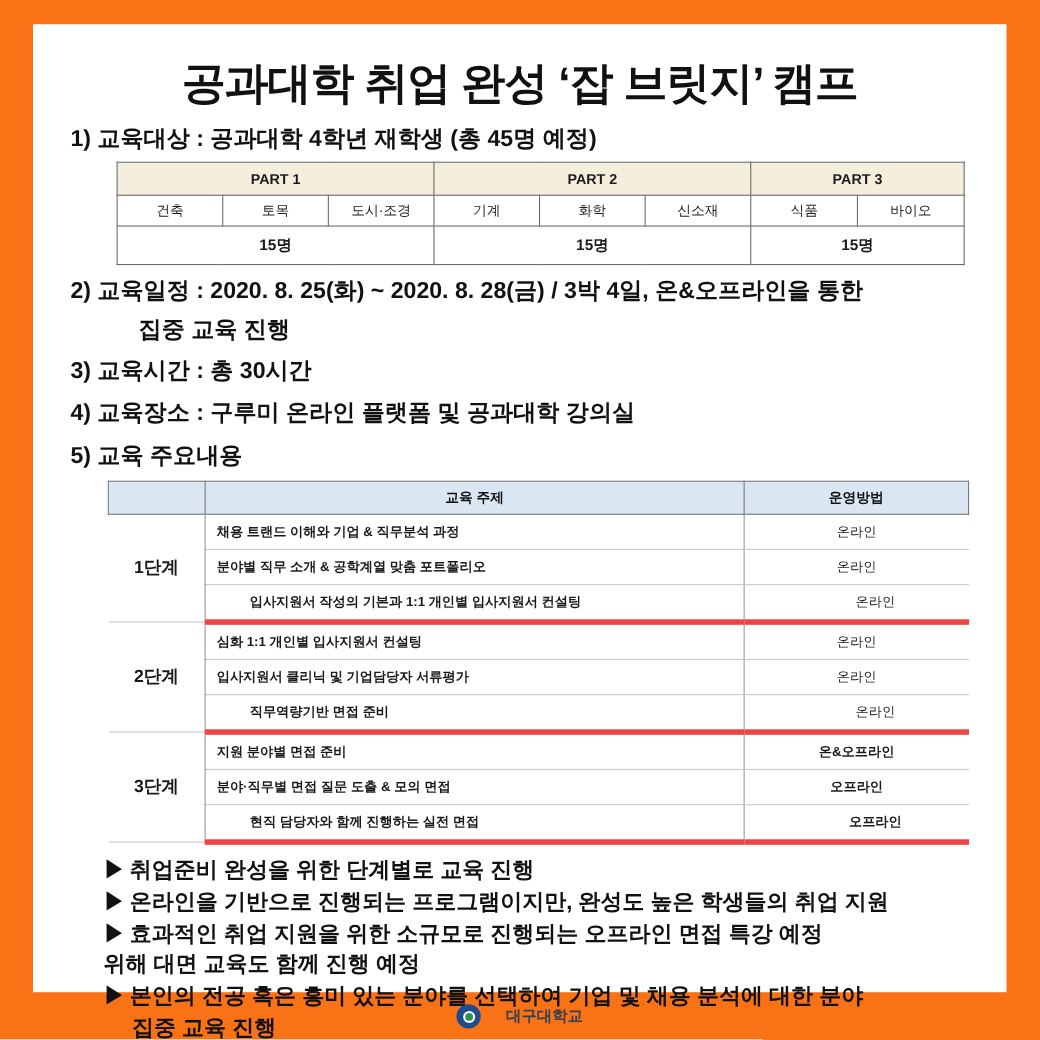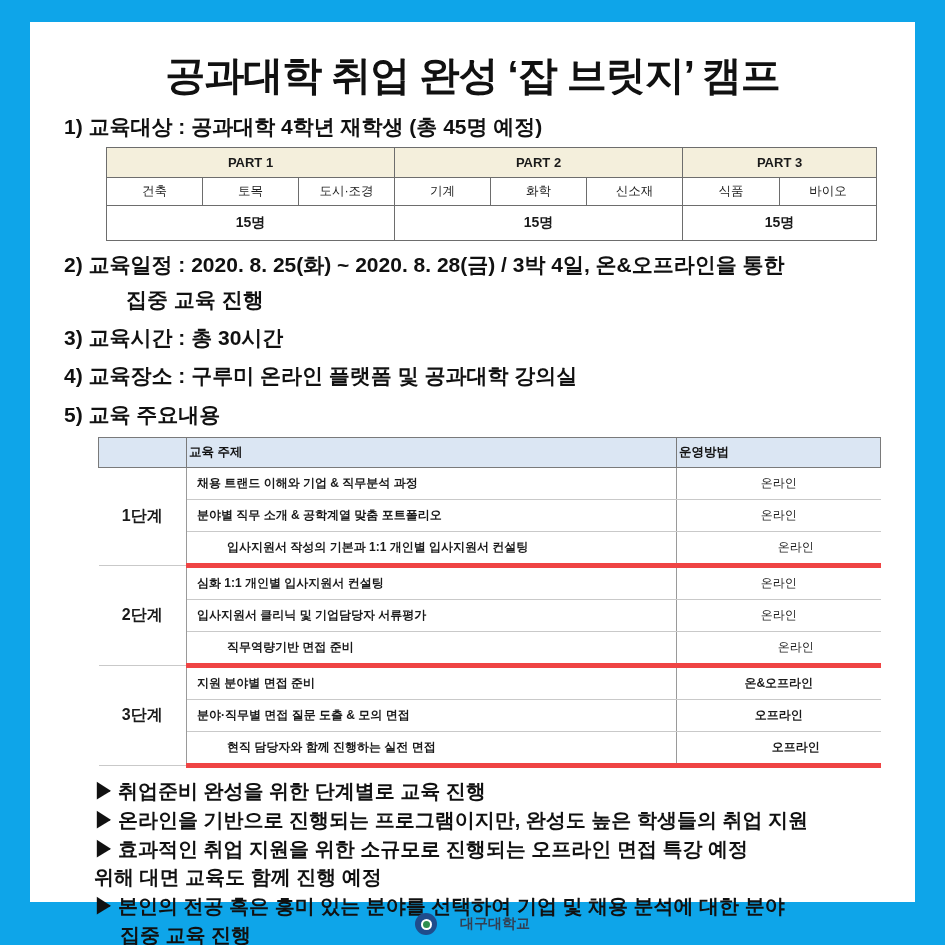--- a/index.html
+++ b/index.html
@@ -11,21 +11,21 @@
     height: 945px;
     background: #cfd6e4;
     font-family: "Liberation Sans", sans-serif;
     overflow: hidden;
   }
   .page {
     position: relative;
     width: 945px;
     height: 945px;
     box-sizing: border-box;
-    background: #0ea5e9;
+    background: #f97316;
   }
   .card {
     position: absolute;
     left: 30px;
     top: 22px;
     width: 885px;
     height: 880px;
     background: #ffffff;
     box-sizing: border-box;
     padding: 18px 34px 10px 34px;
@@ -84,21 +84,21 @@
     margin: 8px 0 4px 34px;
     table-layout: fixed;
   }
   table.curr-table th {
     background: #dbe6f3;
     border: 1px solid #7a7a7a;
     font-size: 12.5px;
     font-weight: bold;
     color: #111;
     padding: 6px 2px;
-    text-align: left;
+    text-align: center;
   }
   table.curr-table td {
     border-left: none;
     border-right: none;
     border-top: none;
     border-bottom: 1px solid #c9c9c9;
     font-size: 12px;
     color: #1a1a1a;
     padding: 7px 6px;
   }

